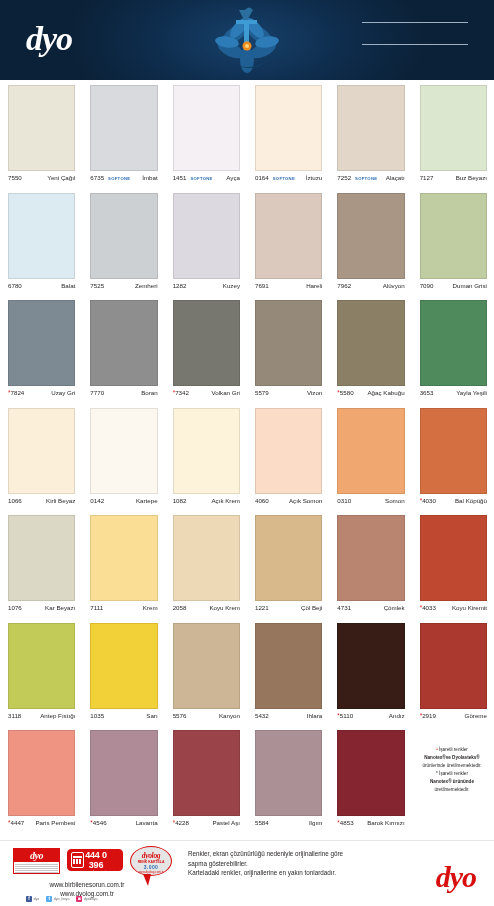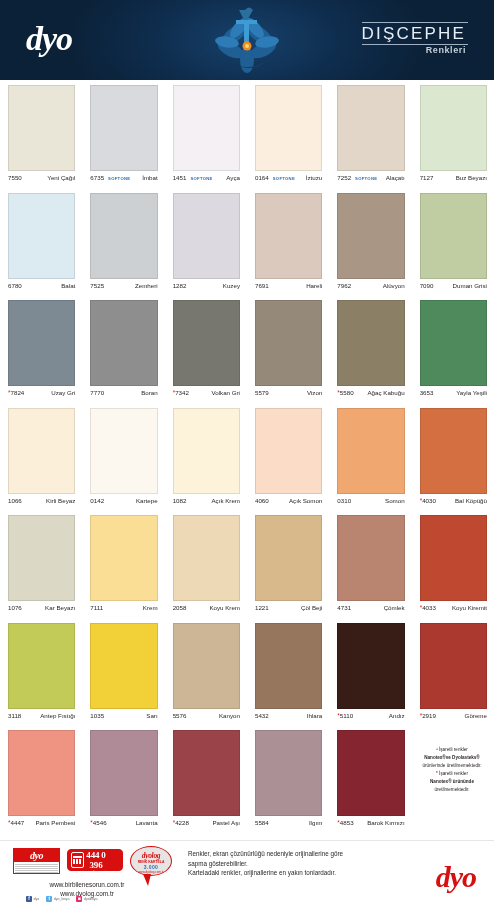--- a/index.html
+++ b/index.html
@@ -131,21 +131,21 @@
     border: 1px solid #fff; border-radius: 2px;
     background: #d7100f;
     display: flex; flex-direction: column; align-items: center; justify-content: center;
   }
   .f-phone-ico b { display:block; width: 9px; height: 2px; background: #fff; margin-bottom: 1px;}
   .f-phone-ico s { display:block; width: 9px; height: 5px;
     background:
       repeating-linear-gradient(90deg,#fff 0 2px,#d7100f 2px 3px),
       repeating-linear-gradient(0deg,#fff 0 1px,#d7100f 1px 2px);
   }
-  .f-phone-txt { flex: 1; text-align: center; padding-right: 14px; font-family: Liberation Serif, serif; }
+  .f-phone-txt { flex: 1; text-align: center; padding-right: 14px; }
   .f-phone-top { font-size: 3.6px; letter-spacing: .2px; }
   .f-phone-num { font-size: 9px; font-weight: bold; letter-spacing: -.2px; }
   .f-phone-url { font-size: 3px; letter-spacing: .1px; }
 
   .f-bubble {
     position: absolute; left: 130px; top: 846px;
     width: 42px; height: 30px;
     border: 1.5px solid #d7100f; border-radius: 50%;
     background: #e5e5e5;
     text-align: center;
@@ -226,24 +226,20 @@
     <rect x="31" y="16" width="21" height="4" fill="#3f9bd4"></rect>
     <circle cx="42" cy="42" r="4.5" fill="#f08c1e"></circle>
     <circle cx="42" cy="42" r="2" fill="#ffd37a"></circle>
     <g fill="#123f63">
       <path d="M24 58 q18 10 36 0 q-12 12 -36 0 z"></path>
     </g>
   </svg>
 
   <div class="hdr-rule"></div>
   <div class="hdr-rule2"></div>
-  <div class="hdr-right">
-    <div class="hdr-title">DIŞCEPHE</div>
-    <div class="hdr-sub">Renkleri</div>
-  </div>
 </div>
 
 <div class="grid" id="grid">
     <div class="row">
       <div class="cell">
         <div class="swatch" style="background: rgb(233, 229, 215);"></div>
         <div class="labels">
           <span class="code">7550</span>
           <span class="cname">Yeni Çağıl</span>
         </div>

